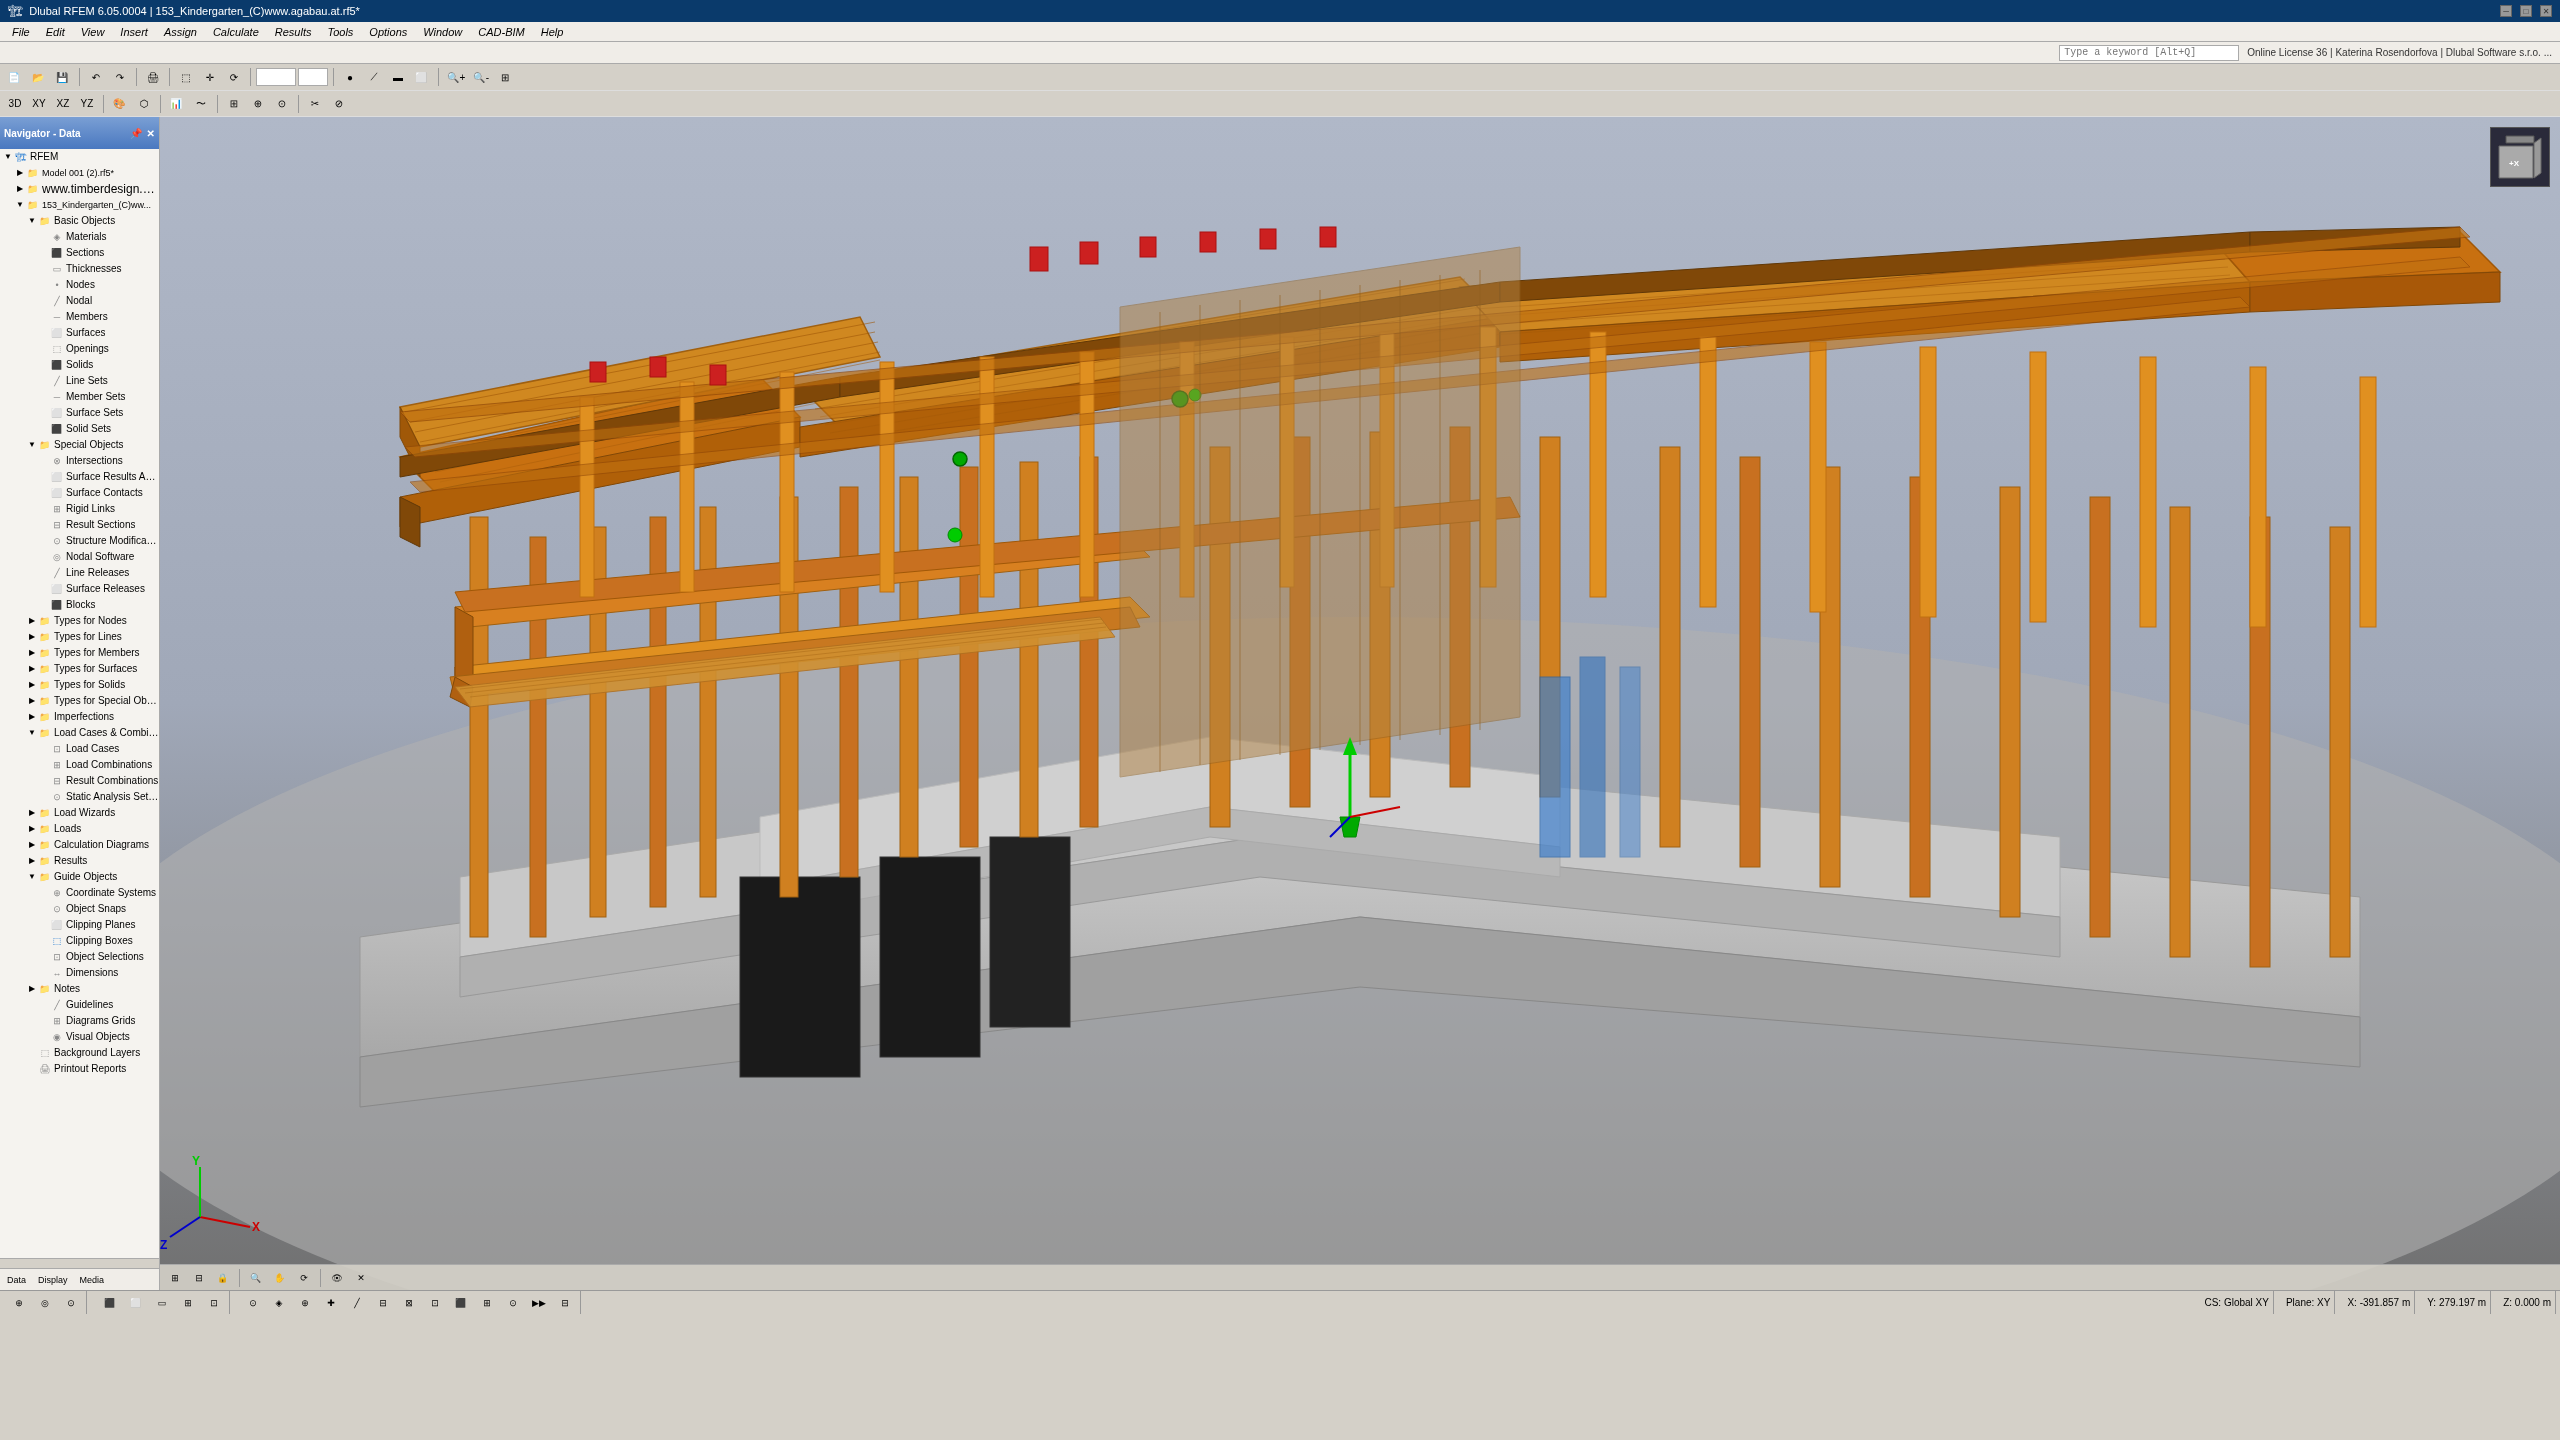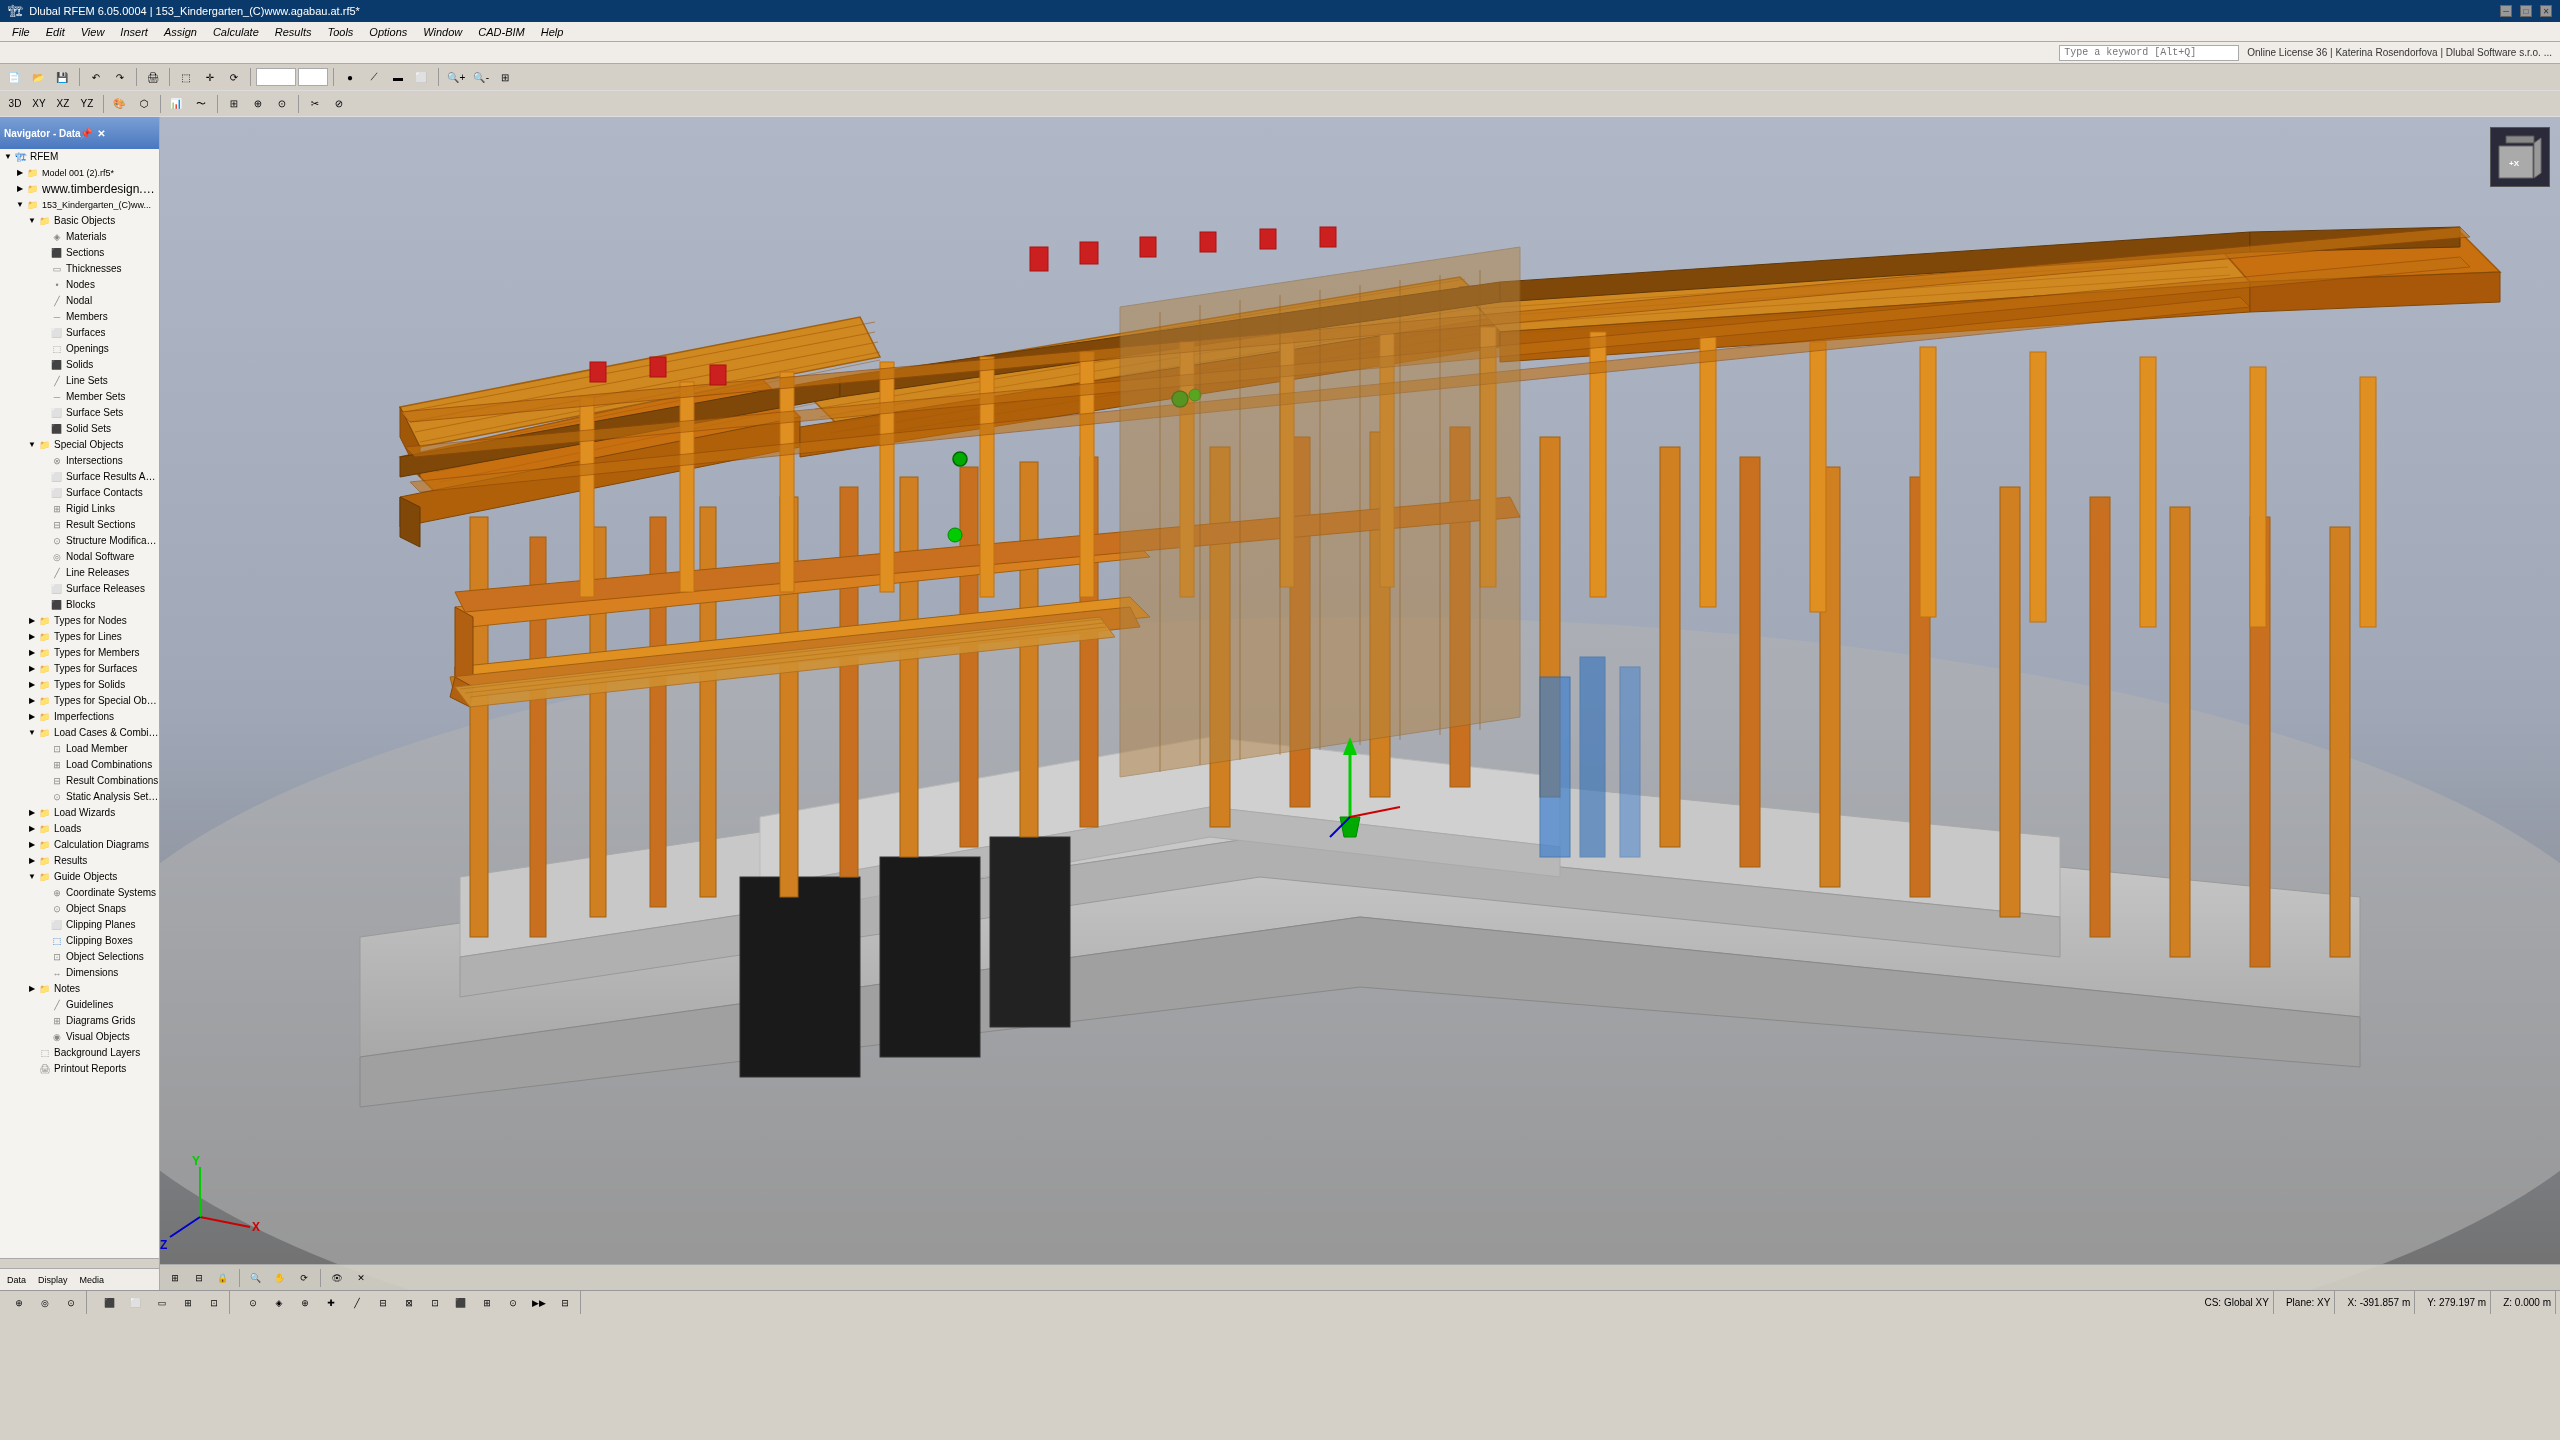--- a/index.html
+++ b/index.html
@@ -87,21 +87,21 @@
       flex-direction: column;
       overflow: hidden;
       flex-shrink: 0;
     }
     #nav-titlebar {
       height: 24px;
       background: linear-gradient(to bottom, #7a9fd4, #4a78c0);
       color: white;
       display: flex;
       align-items: center;
-      justify-content: flex-start;
+      justify-content: space-between;
       padding: 16px 4px;
       font-size: 10px;
       font-weight: bold;
       flex-shrink: 0;
     }
     .nav-close-btn { cursor: pointer; font-size: 10px; }
     #nav-content {
       flex: 1;
       overflow-y: auto;
       overflow-x: hidden;
@@ -494,21 +494,21 @@
       </div>
 
       <div class="nav-item indent-2">
         <span class="nav-expand">▼</span>
         <span class="nav-icon icon-folder">📁</span>
         <span class="nav-label">Load Cases &amp; Combinations</span>
       </div>
       <div class="nav-item indent-3">
         <span class="nav-expand"> </span>
         <span class="nav-icon" style="color:#888;">⊡</span>
-        <span class="nav-label">Load Member</span>
+        <span class="nav-label">Load Cases</span>
       </div>
       <div class="nav-item indent-3">
         <span class="nav-expand"> </span>
         <span class="nav-icon" style="color:#888;">⊞</span>
         <span class="nav-label">Load Combinations</span>
       </div>
       <div class="nav-item indent-3">
         <span class="nav-expand"> </span>
         <span class="nav-icon" style="color:#888;">⊟</span>
         <span class="nav-label">Result Combinations</span>

